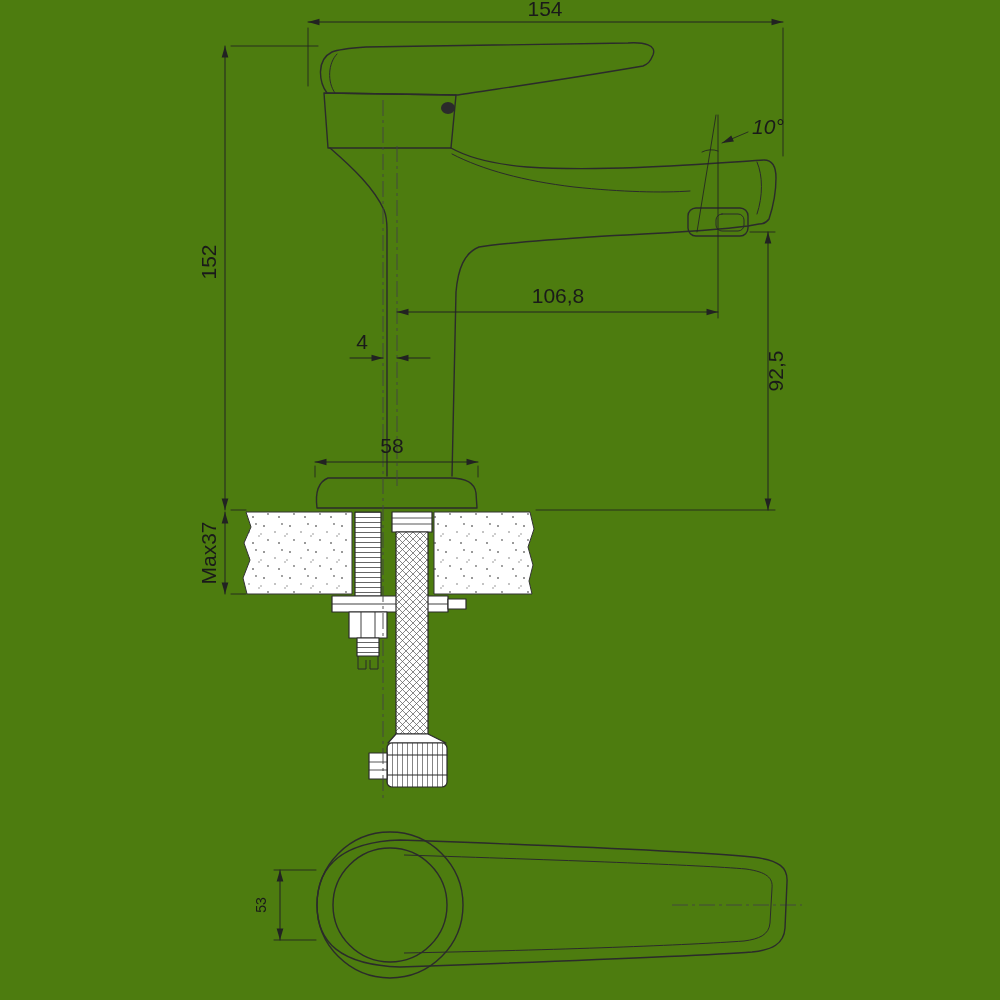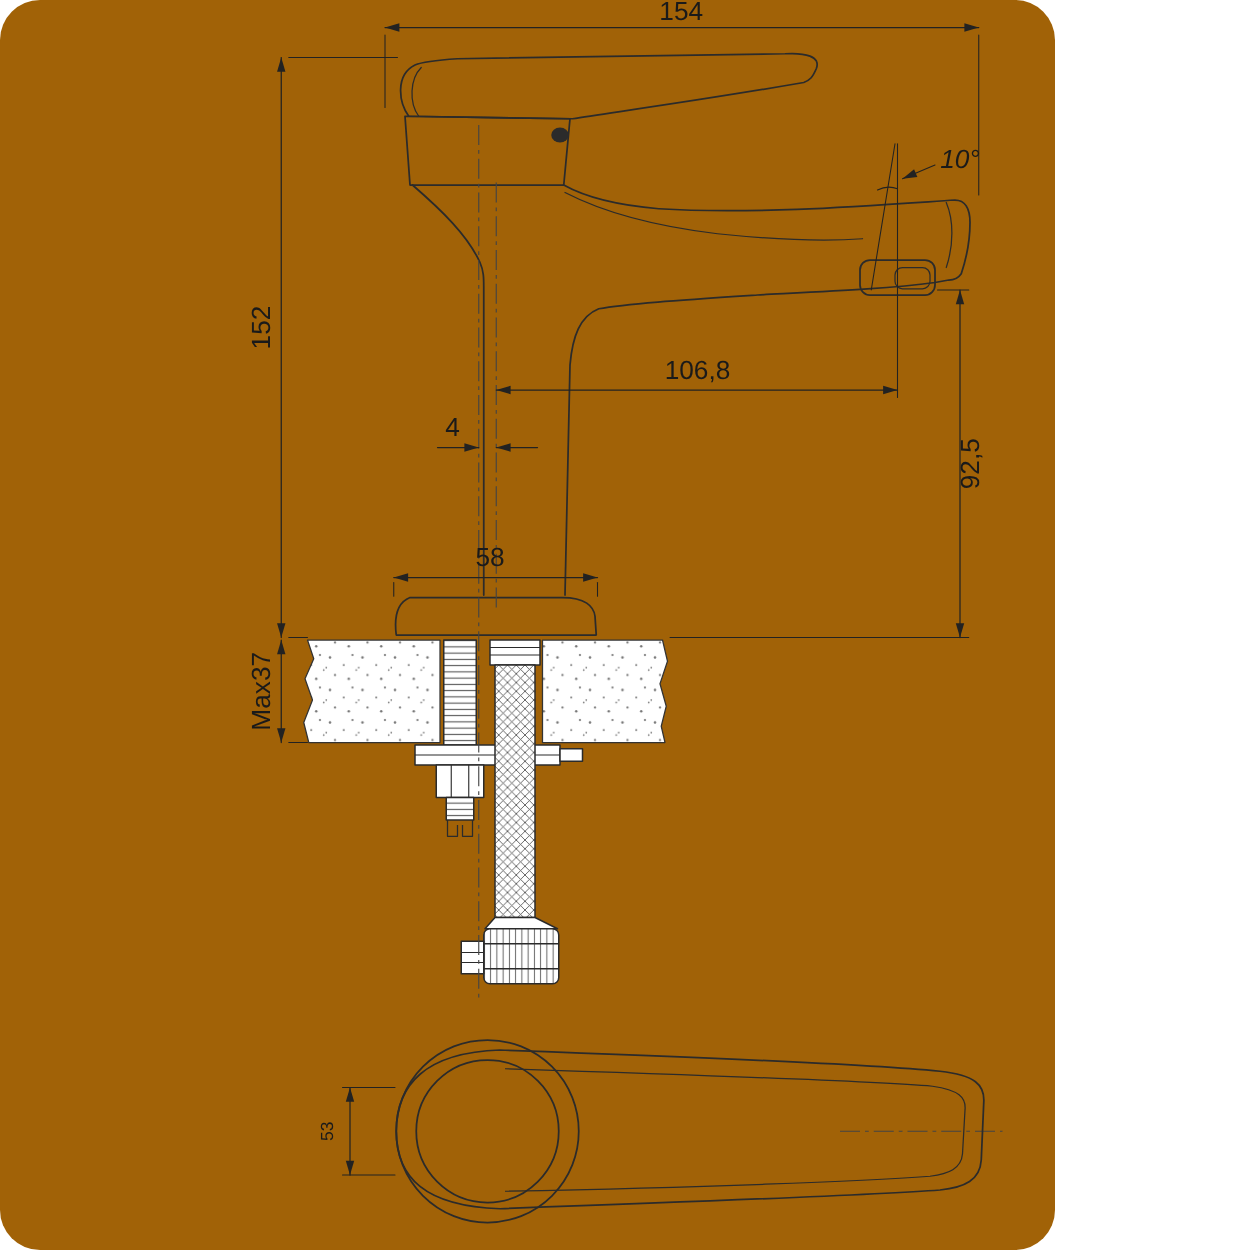--- a/index.html
+++ b/index.html
@@ -3,25 +3,24 @@
 <meta charset="utf-8">
 <style>
   html, body {
     margin: 0;
     padding: 0;
     background: #ffffff;
     font-family: "Liberation Sans", sans-serif;
   }
   .canvas {
     position: relative;
-    width: 844px;
+    width: 1000px;
     height: 1000px;
-    background: #a16207;
+    background: #4d7c0f;
     overflow: hidden;
-    border-radius: 32px;
   }
   svg text {
     fill: #1a1a1a;
     font-family: "Liberation Sans", sans-serif;
   }
 </style>
 </head>
 <body>
 
 <div class="canvas">

